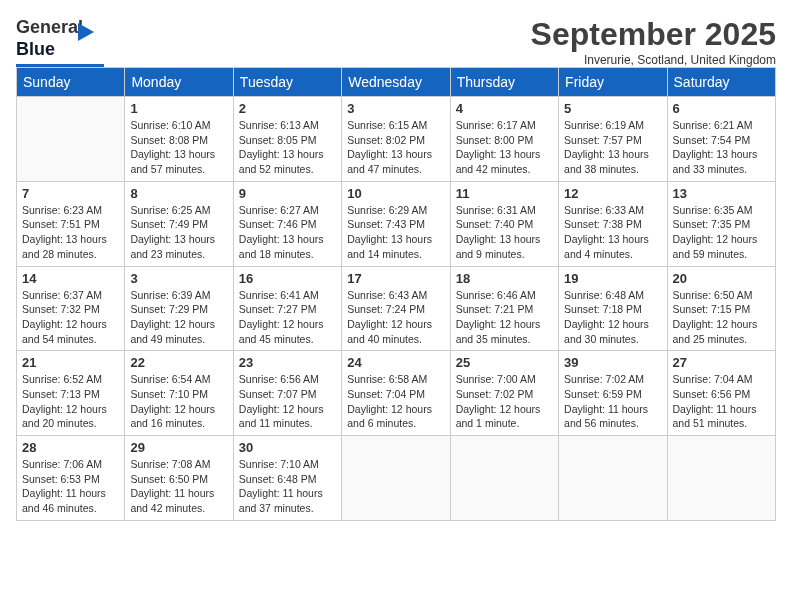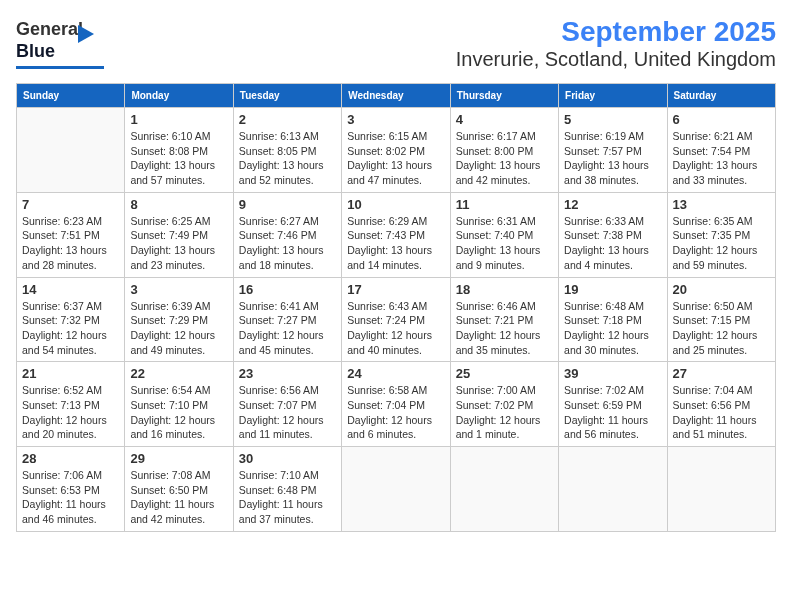--- a/index.html
+++ b/index.html
@@ -6,48 +6,47 @@
     body {
       font-family: Arial, sans-serif;
       background: #fff;
       width: 792px;
       min-height: 612px;
       padding: 16px;
     }
     .header {
       display: flex;
       justify-content: space-between;
-      align-items: center;
-      margin-bottom: 12px;
+      align-items: flex-end;
     }
     .title-block {
       text-align: right;
     }
     .title-block h1 {
-      font-size: 28px;
+      font-size: 32px;
       font-weight: bold;
-      color: #3b82f6;
+      color: #404040;
     }
     .title-block h2 {
-      font-size: 20px;
+      font-size: 12px;
       font-weight: normal;
       color: #333;
     }
     .calendar {
       width: 100%;
       border-collapse: collapse;
       font-size: 11px;
     }
     .calendar thead tr th {
       background: #1565c0;
       color: #fff;
       text-align: left;
       padding: 6px 6px;
-      font-size: 10px;
-      font-weight: bold;
+      font-size: 14px;
+      font-weight: normal;
       border: 1px solid #ccc;
     }
     .calendar tbody tr td {
       border: 1px solid #ccc;
       vertical-align: top;
       padding: 4px 5px;
       width: 108px;
       min-height: 80px;
     }
     .day-number {

